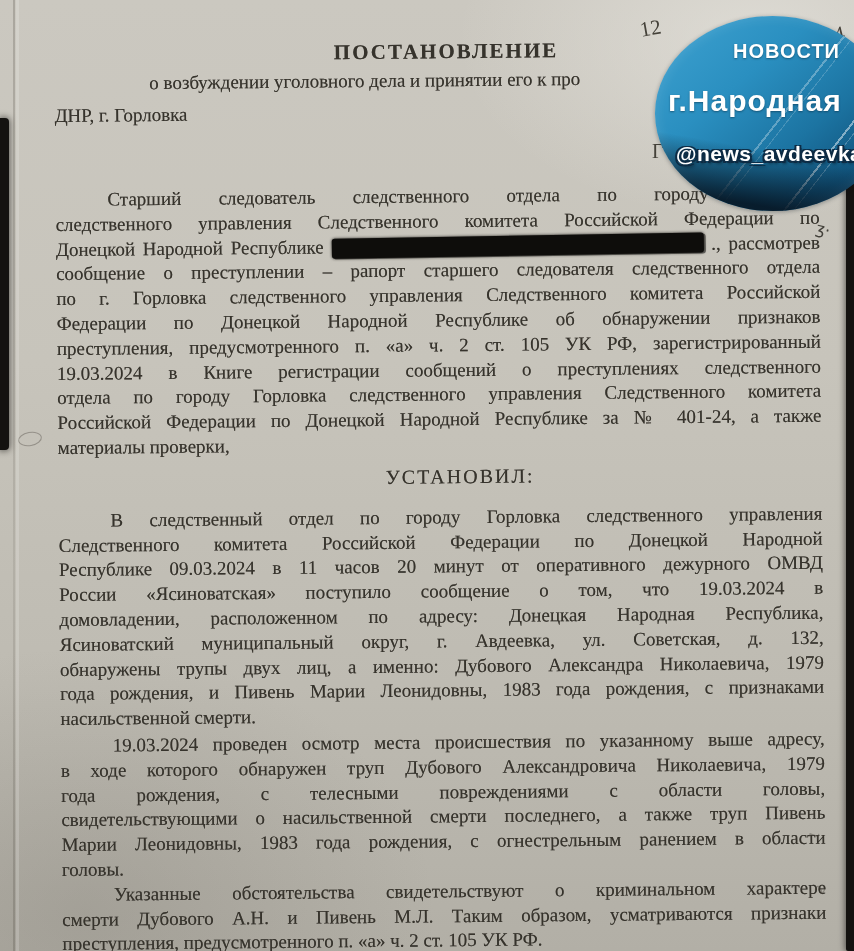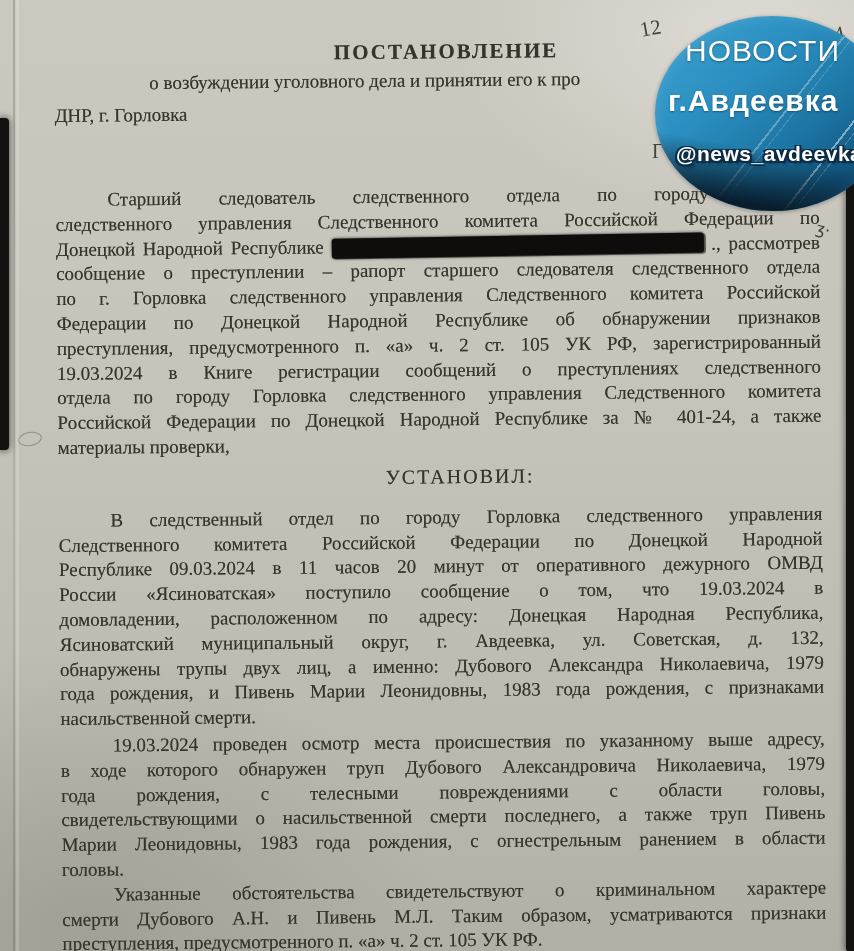--- a/index.html
+++ b/index.html
@@ -51,21 +51,21 @@
   .logo{position:absolute;left:655px;top:16px;width:235px;height:195px;border-radius:50%;overflow:hidden;z-index:5;
         background:linear-gradient(140deg,#3b9fce 6%,#2a8fc0 35%,#1c74a2 62%,#10527b 85%,#0a3350 100%);
         box-shadow:inset 0 0 14px rgba(255,255,255,.12), 0 1px 4px rgba(10,20,30,.35);
         font-family:"Liberation Sans","DejaVu Sans",sans-serif;}
   .logo .streaks{position:absolute;inset:-15%;
         background:repeating-linear-gradient(128deg,transparent 0 26px,rgba(255,255,255,.55) 26px 28px,transparent 28px 34px,rgba(255,255,255,.28) 34px 35px,transparent 35px 60px);
         -webkit-mask:linear-gradient(128deg,transparent 42%,#000 58%);
         mask:linear-gradient(128deg,transparent 42%,#000 58%);
         opacity:.85;}
   .logo .rim{position:absolute;inset:0;background:linear-gradient(190deg,transparent 66%,rgba(6,22,36,.92) 90%);}
-  .logo-line1{position:absolute;right:50px;top:18px;font-size:30px;font-weight:normal;color:#fff;letter-spacing:1px;text-shadow:0 1px 2px rgba(8,40,60,.5);}
+  .logo-line1{position:absolute;right:50px;top:24px;font-size:20px;font-weight:bold;color:#fff;letter-spacing:1px;text-shadow:0 1px 2px rgba(8,40,60,.5);}
   .logo-line2{position:absolute;left:13px;top:68px;font-size:30px;font-weight:bold;color:#fff;letter-spacing:1px;text-shadow:0 1px 2px rgba(8,40,60,.5);}
   .logo-handle{position:absolute;left:21px;top:126px;font-size:21px;font-weight:bold;color:#fff;letter-spacing:.5px;
         text-shadow:-2px -1px 0 #0d2b44,2px -1px 0 #0d2b44,-2px 2px 0 #0d2b44,2px 2px 0 #0d2b44,3px 3px 3px rgba(0,0,0,.45);}
 </style>
 </head>
 <body>
 
 <div class="page">
 
   <div class="crease-v"></div>
@@ -127,17 +127,17 @@
       <div class="tl first">Указанные обстоятельства свидетельствуют о криминальном характере</div>
       <div class="tl">смерти Дубового А.Н. и Пивень М.Л. Таким образом, усматриваются признаки</div>
       <div class="tl end">преступления, предусмотренного п. «а» ч. 2 ст. 105 УК РФ.</div>
     </div>
   </div>
 
   <div class="logo">
     <div class="streaks"></div>
     <div class="rim"></div>
     <div class="logo-line1">НОВОСТИ</div>
-    <div class="logo-line2">г.Авдеевка</div>
+    <div class="logo-line2">г.Народная</div>
     <div class="logo-handle">@news_avdeevka</div>
   </div>
 
 </div>
 
 </body></html>

